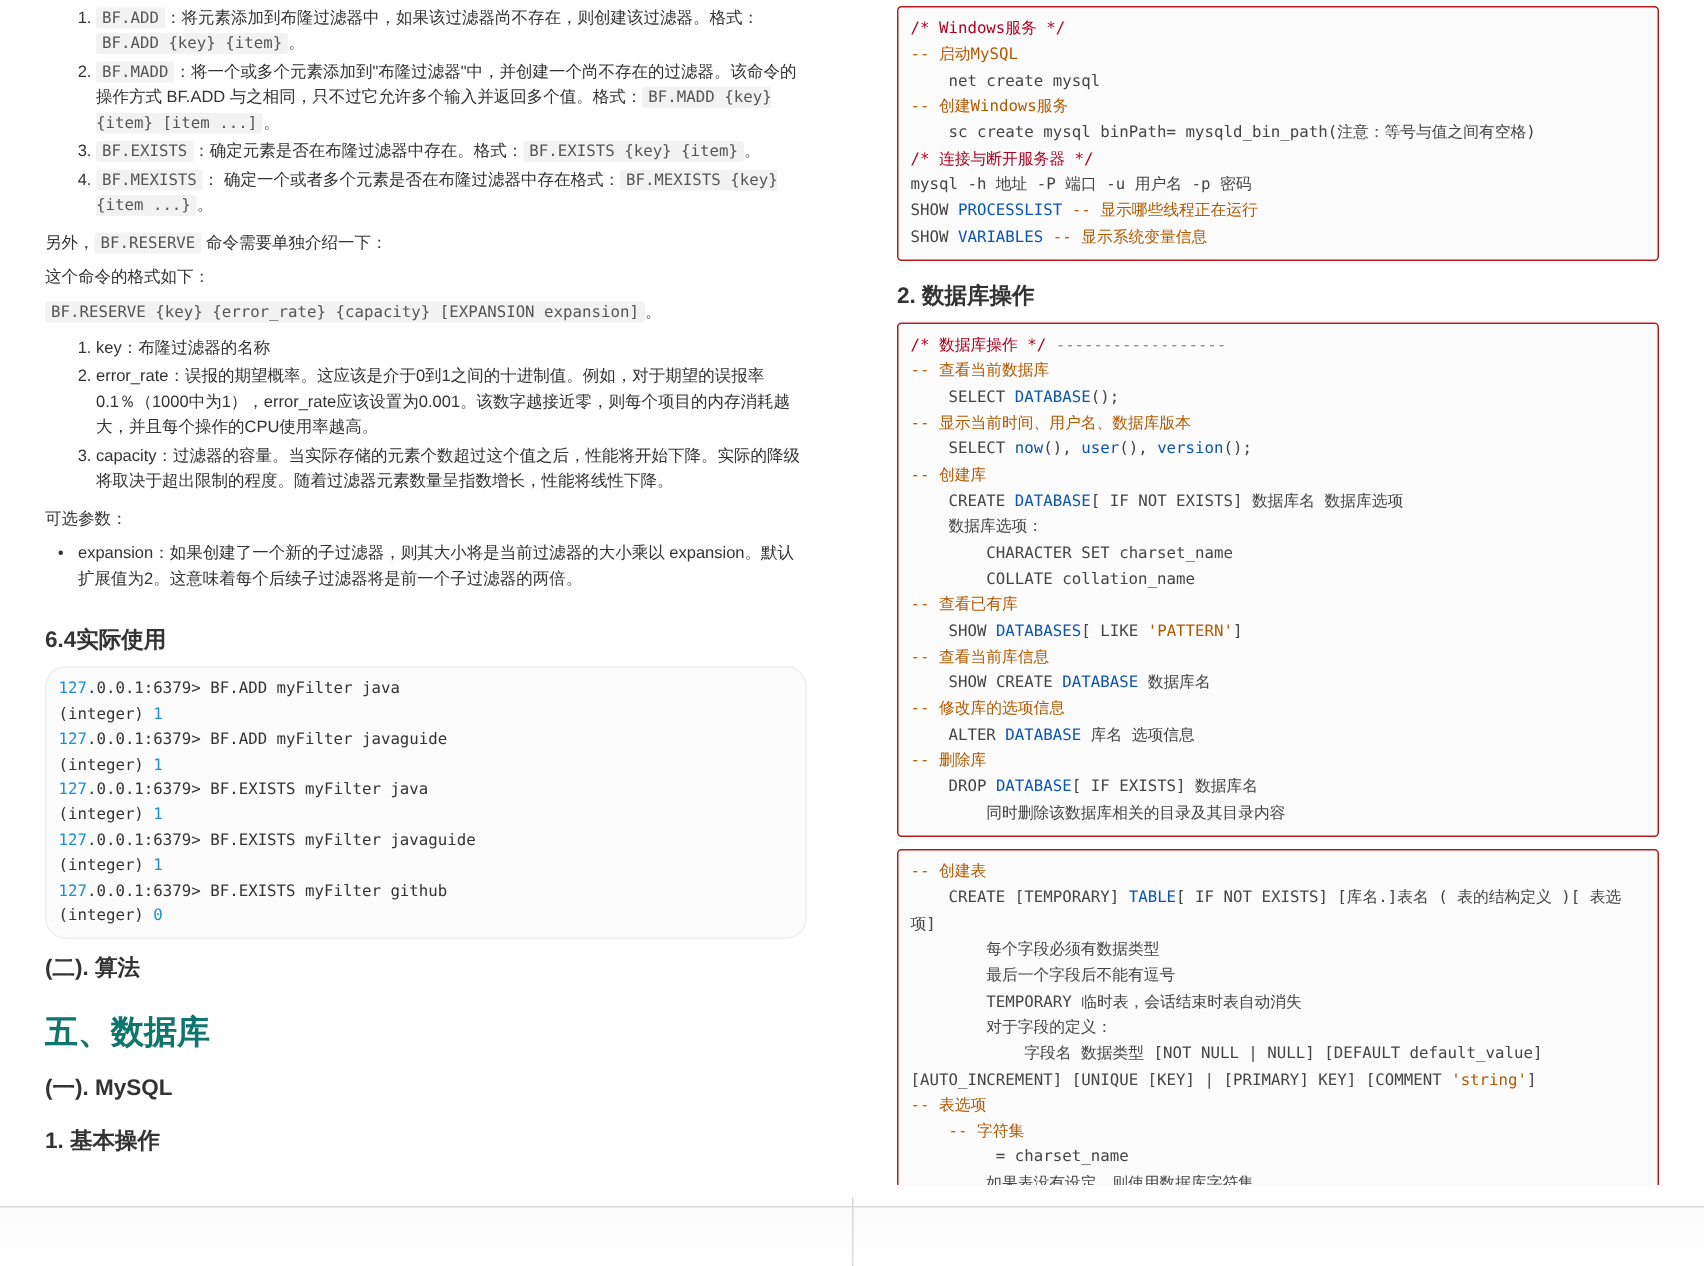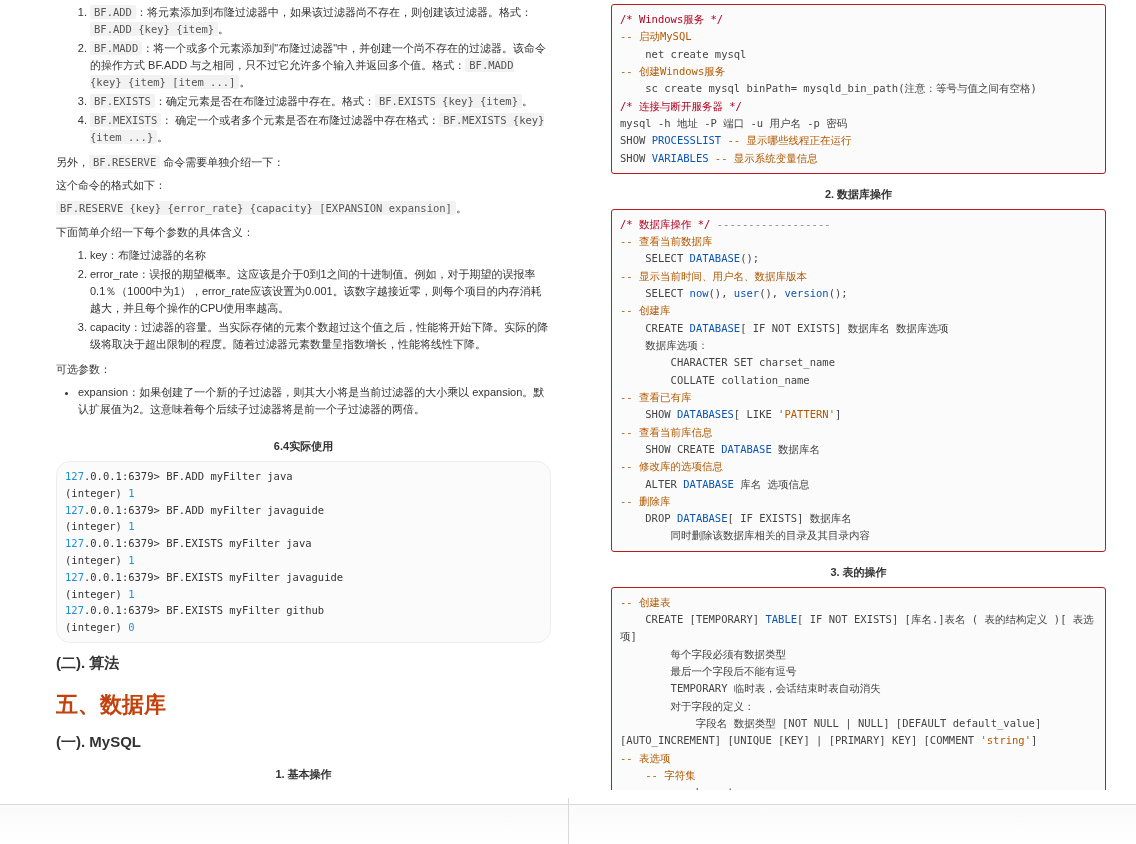--- a/index.html
+++ b/index.html
@@ -14,21 +14,20 @@
   .page {
     width: 1136px;
     height: 844px;
     position: relative;
     background: #fff;
   }
   .cols {
     display: flex;
     height: 790px;
     overflow: hidden;
-    padding-left: 26px;
   }
   .col {
     flex: 1;
     padding: 0 30px 10px 30px;
     overflow: hidden;
   }
   .col-left {}
   .col-right {}
 
   .footer-line {
@@ -53,23 +52,23 @@
 
   code.inline {
     font-family: Consolas, Menlo, monospace;
     background: #f2f2f2;
     color: #555;
     padding: 1px 4px;
     border-radius: 2px;
     font-size: 10.5px;
   }
 
-  h2.big { font-size: 22px; font-weight: 700; margin: 14px 0 8px; color:#c2410c; }
+  h2.big { font-size: 22px; font-weight: 700; margin: 14px 0 8px; color:#0f766e; }
   h3.med { font-size: 15px; font-weight: 700; margin: 6px 0 6px; color:#333; }
-  h4.sm  { font-size: 11px; font-weight: 700; margin: 12px 0 6px; color:#333;text-align:center; }
+  h4.sm  { font-size: 15px; font-weight: 700; margin: 12px 0 6px; color:#333; }
 
   .codeblock {
     background: #fbfbfb;
     border: 1px solid #eee;
     border-radius: 14px;
     padding: 6px 8px;
     font-family: Consolas, Menlo, monospace;
     font-size: 10.5px;
     line-height: 1.6;
     white-space: pre-wrap;
@@ -126,21 +125,20 @@
       </ol>
 
       <p>
         <span>另外，</span><code class="inline">BF.RESERVE</code><span> 命令需要单独介绍一下：</span>
       </p>
 
       <p>这个命令的格式如下：</p>
 
       <p><code class="inline">BF.RESERVE {key} {error_rate} {capacity} [EXPANSION expansion]</code>。</p>
 
-      <p>下面简单介绍一下每个参数的具体含义：</p>
 
       <ol>
         <li>key：布隆过滤器的名称</li>
         <li>error_rate：误报的期望概率。这应该是介于0到1之间的十进制值。例如，对于期望的误报率0.1％（1000中为1），error_rate应该设置为0.001。该数字越接近零，则每个项目的内存消耗越大，并且每个操作的CPU使用率越高。</li>
         <li>capacity：过滤器的容量。当实际存储的元素个数超过这个值之后，性能将开始下降。实际的降级将取决于超出限制的程度。随着过滤器元素数量呈指数增长，性能将线性下降。</li>
       </ol>
 
       <p>可选参数：</p>
       <ul>
         <li>expansion：如果创建了一个新的子过滤器，则其大小将是当前过滤器的大小乘以 expansion。默认扩展值为2。这意味着每个后续子过滤器将是前一个子过滤器的两倍。</li>
@@ -193,21 +191,20 @@
 <span class="cmtbl">-- 查看已有库</span>
     <span class="kw">SHOW</span> <span class="kwbl">DATABASES</span>[ <span class="kw">LIKE</span> <span class="str">'PATTERN'</span>]
 <span class="cmtbl">-- 查看当前库信息</span>
     <span class="kw">SHOW</span> <span class="kw">CREATE</span> <span class="kwbl">DATABASE</span> 数据库名
 <span class="cmtbl">-- 修改库的选项信息</span>
     <span class="kw">ALTER</span> <span class="kwbl">DATABASE</span> 库名 选项信息
 <span class="cmtbl">-- 删除库</span>
     <span class="kw">DROP</span> <span class="kwbl">DATABASE</span>[ <span class="kw">IF</span> <span class="kw">EXISTS</span>] 数据库名
         同时删除该数据库相关的目录及其目录内容</div>
 
-      <h4 class="sm">3. 表的操作</h4>
 
 <div class="sqlblk" style="white-space:pre-wrap;"><span class="cmtbl">-- 创建表</span>
     <span class="kw">CREATE</span> [<span class="kw">TEMPORARY</span>] <span class="kwbl">TABLE</span>[ <span class="kw">IF</span> <span class="kw">NOT</span> <span class="kw">EXISTS</span>] [库名.]表名 ( 表的结构定义 )[ 表选项]
         每个字段必须有数据类型
         最后一个字段后不能有逗号
         <span class="kw">TEMPORARY</span> 临时表，会话结束时表自动消失
         对于字段的定义：
             字段名 数据类型 [<span class="kw">NOT</span> <span class="kw">NULL</span> | <span class="kw">NULL</span>] [<span class="kw">DEFAULT</span> default_value]
 [<span class="kw">AUTO_INCREMENT</span>] [<span class="kw">UNIQUE</span> [<span class="kw">KEY</span>] | [<span class="kw">PRIMARY</span>] <span class="kw">KEY</span>] [<span class="kw">COMMENT</span> <span class="str">'string'</span>]
 <span class="cmtbl">-- 表选项</span>

